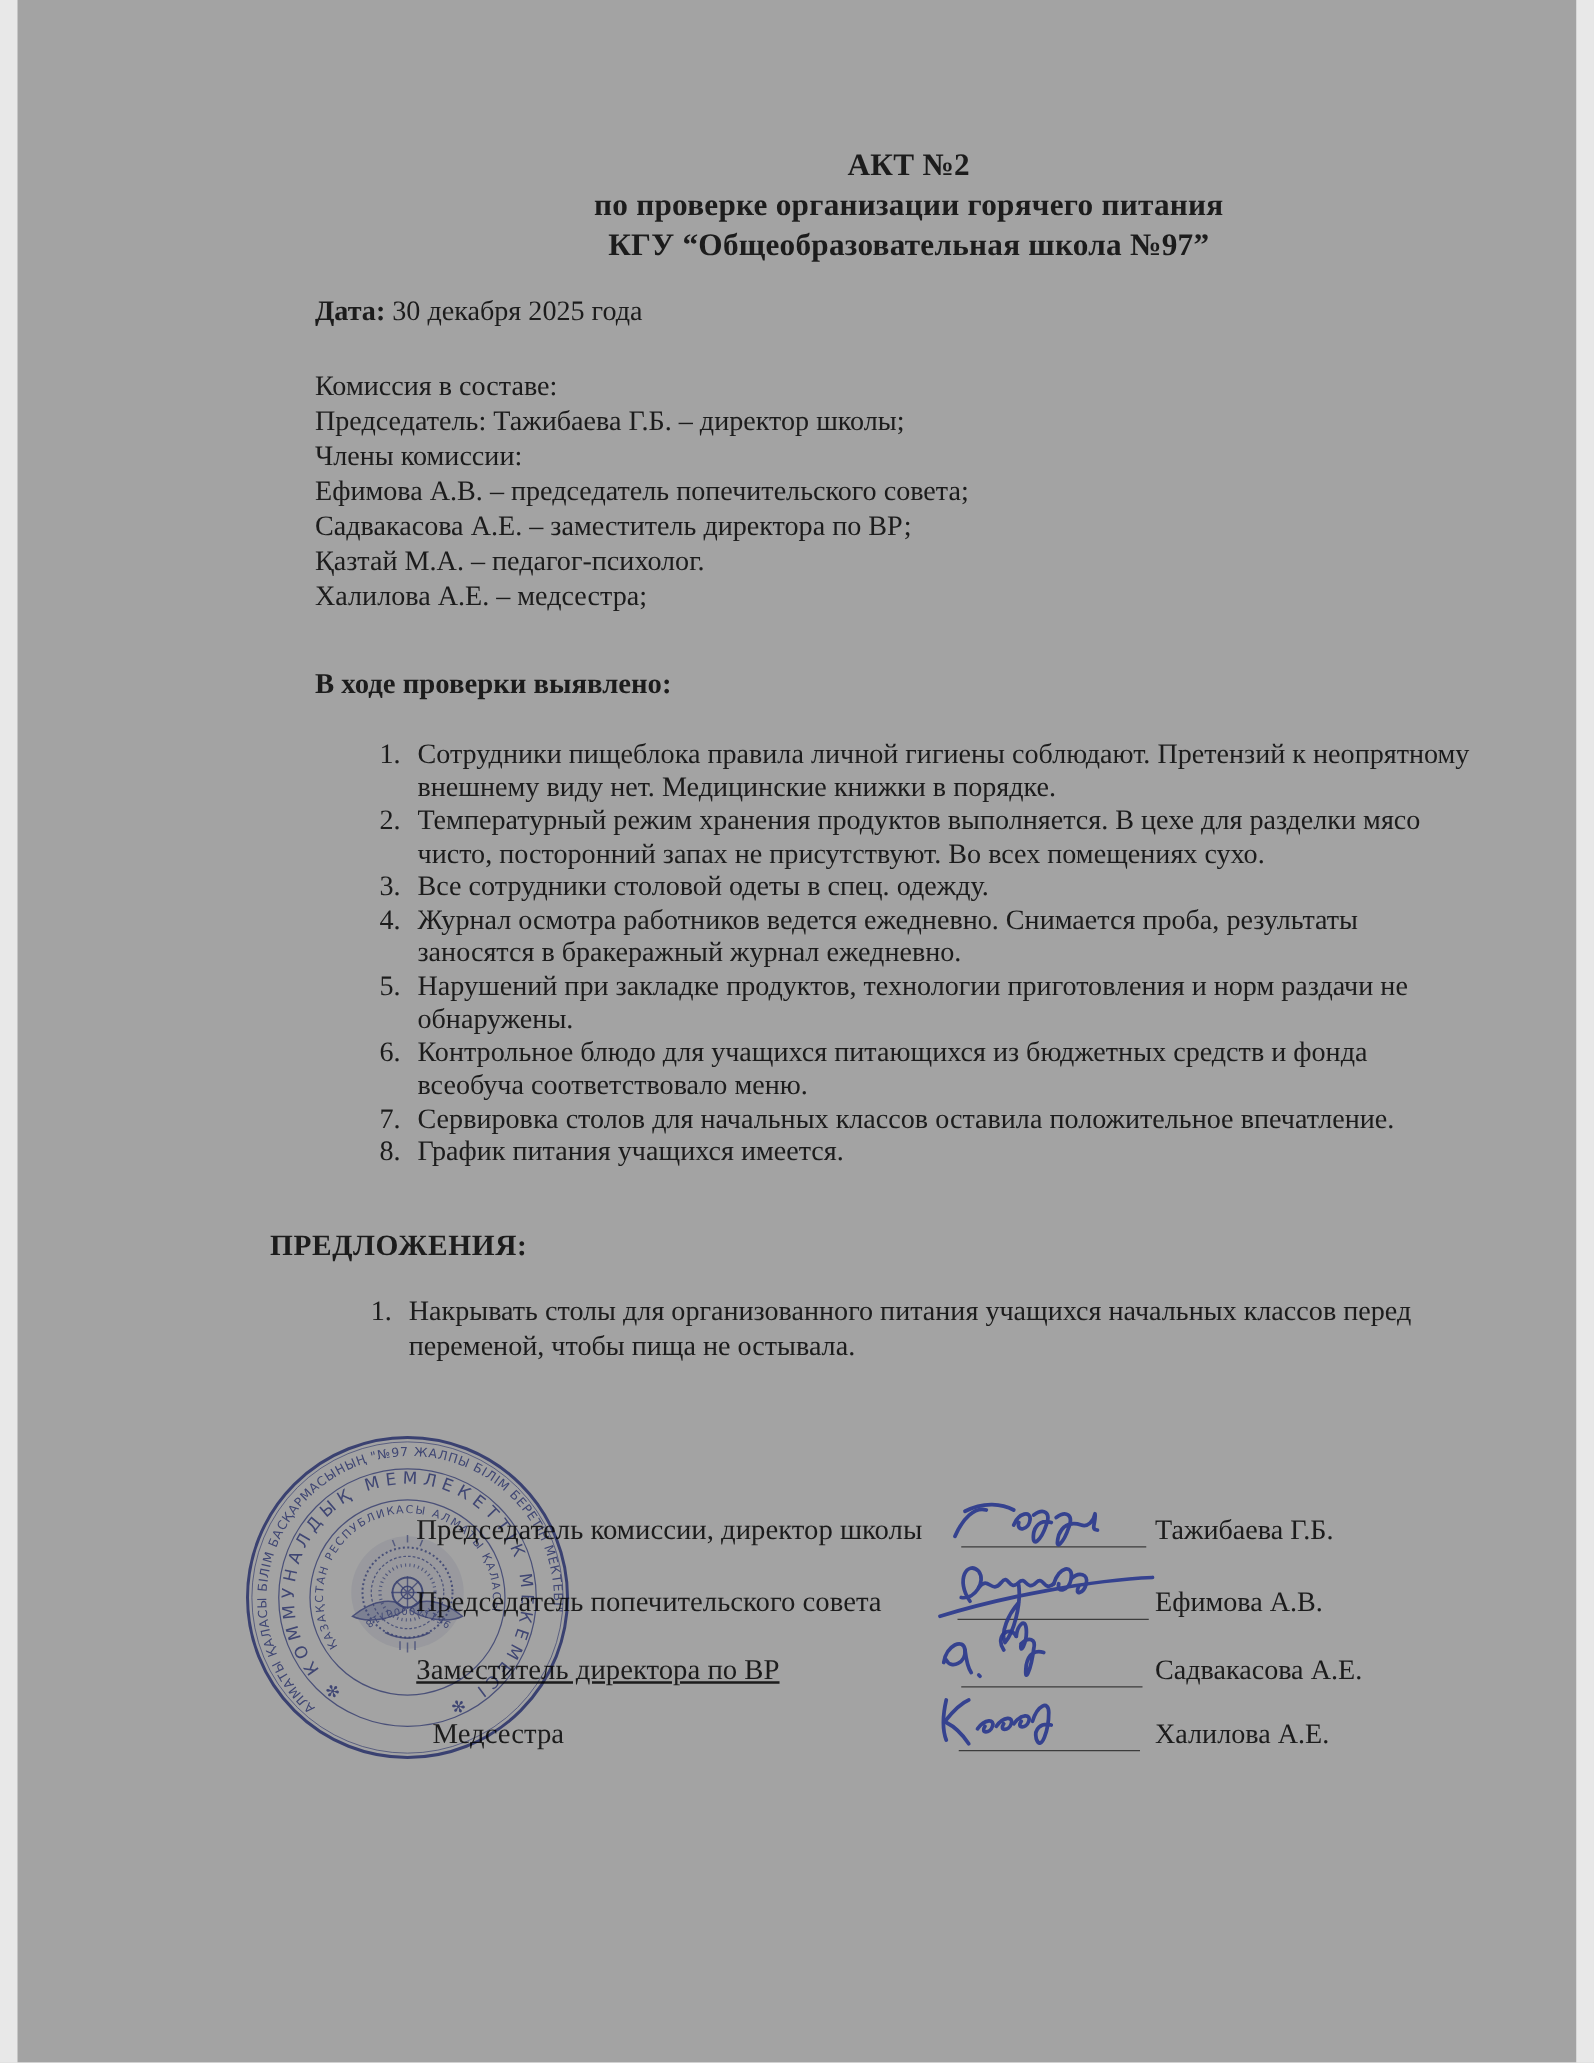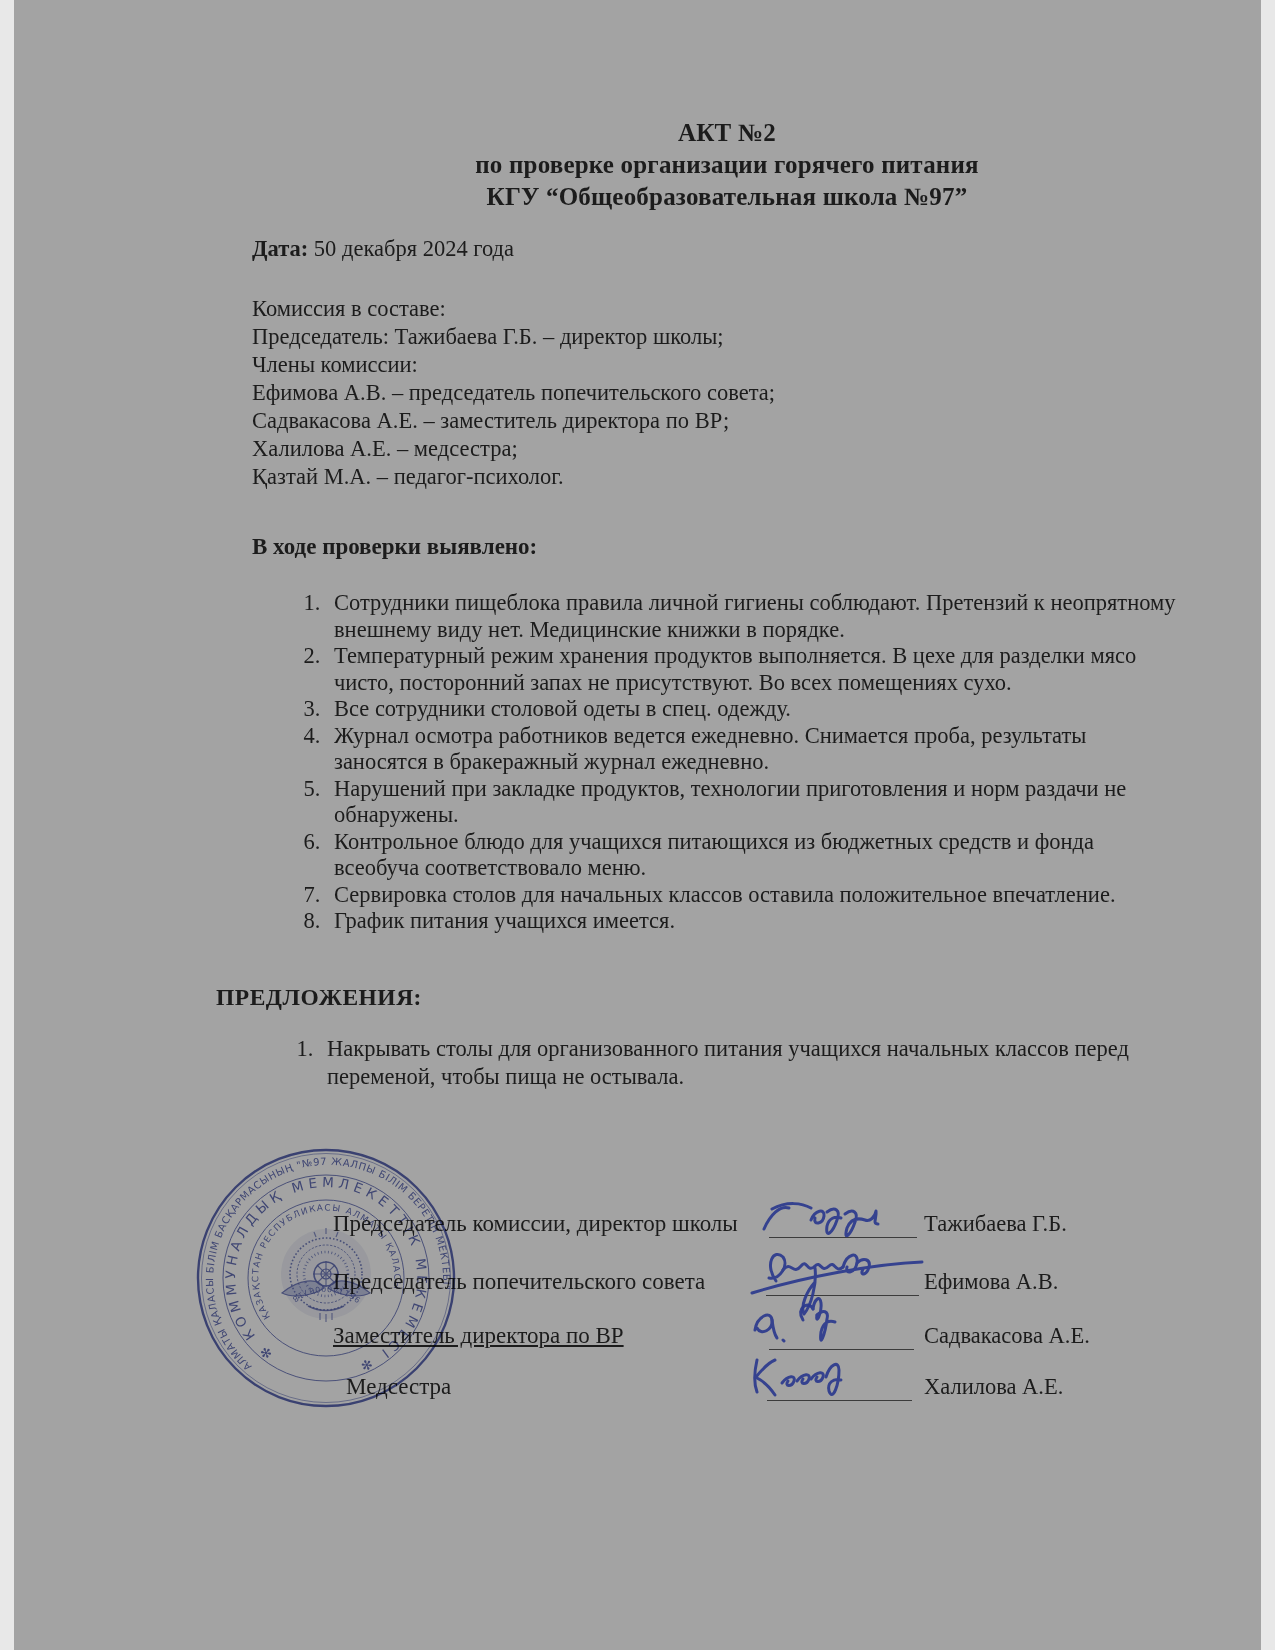--- a/index.html
+++ b/index.html
@@ -45,30 +45,30 @@
 <body>
 
 <div class="page">
 
   <div class="abs title-block">
     <div>АКТ №2</div>
     <div>по проверке организации горячего питания</div>
     <div>КГУ “Общеобразовательная школа №97”</div>
   </div>
 
-  <div class="abs date-line"><b>Дата:</b><span> 50 декабря 2024 года</span></div>
+  <div class="abs date-line"><b>Дата:</b><span> 30 декабря 2025 года</span></div>
 
   <div class="abs commission">
     <div>Комиссия в составе:</div>
     <div>Председатель: Тажибаева Г.Б. – директор школы;</div>
     <div>Члены комиссии:</div>
     <div>Ефимова А.В. – председатель попечительского совета;</div>
     <div>Садвакасова А.Е. – заместитель директора по ВР;</div>
+    <div>Қазтай М.А. – педагог-психолог.</div>
     <div>Халилова А.Е. – медсестра;</div>
-    <div>Қазтай М.А. – педагог-психолог.</div>
   </div>
 
   <div class="abs section-heading">В ходе проверки выявлено:</div>
   <ol class="abs findings">
     <li>Сотрудники пищеблока правила личной гигиены соблюдают. Претензий к неопрятному внешнему виду нет. Медицинские книжки в порядке.</li>
     <li>Температурный режим хранения продуктов выполняется. В цехе для разделки мясо чисто, посторонний запах не присутствуют. Во всех помещениях сухо.</li>
     <li>Все сотрудники столовой одеты в спец. одежду.</li>
     <li>Журнал осмотра работников ведется ежедневно. Снимается проба, результаты заносятся в бракеражный журнал ежедневно.</li>
     <li>Нарушений при закладке продуктов, технологии приготовления и норм раздачи не обнаружены.</li>
     <li>Контрольное блюдо для учащихся питающихся из бюджетных средств и фонда всеобуча соответствовало меню.</li>

